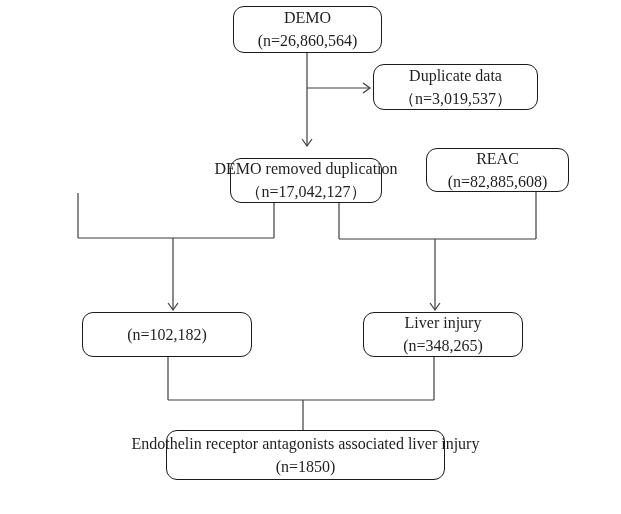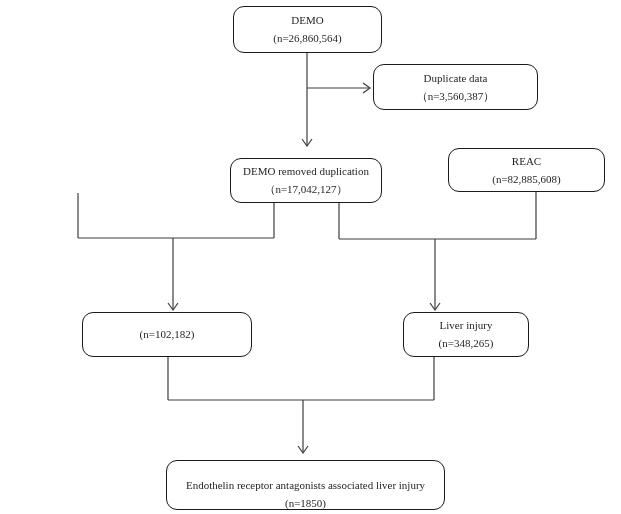--- a/index.html
+++ b/index.html
@@ -22,33 +22,33 @@
     box-sizing: border-box;
     background: #ffffff;
     border: 1.6px solid #1b1b1b;
     border-radius: 11px;
     display: flex;
     flex-direction: column;
     align-items: center;
     justify-content: center;
     gap: 7px;
     color: #1f1f1f;
-    font-size: 11px;
+    font-size: 16px;
     line-height: 1;
     text-align: center;
     white-space: nowrap;
   }
   .n-demo        { left: 233px; top:   6px; width: 149px; height: 47px; }
   .n-duplicate   { left: 373px; top:  64px; width: 165px; height: 46px; }
   .n-drug        { left:   8px; top: 148px; width: 145px; height: 45px; }
   .n-removed     { left: 230px; top: 158px; width: 152px; height: 45px; }
-  .n-reac        { left: 448px; top: 148px; width: 157px; height: 44px; }
+  .n-reac        { left: 426px; top: 148px; width: 143px; height: 44px; }
   .n-era         { left:  82px; top: 312px; width: 170px; height: 45px; }
-  .n-liver       { left: 363px; top: 312px; width: 126px; height: 45px; margin-left: 40px; }
-  .n-bottom      { left: 166px; top: 460px; width: 279px; height: 50px; justify-content: flex-end; }
+  .n-liver       { left: 363px; top: 312px; width: 160px; height: 45px; }
+  .n-bottom      { left: 166px; top: 430px; width: 279px; height: 50px; }
 </style>
 </head>
 <body>
 
 <div class="canvas">
 
   <svg class="edges" viewBox="0 0 621 514" xmlns="http://www.w3.org/2000/svg">
 
     <g>
       <path d="M307,53 V146"></path>
@@ -85,21 +85,21 @@
     </g>
   </svg>
 
   <div class="node n-demo">
     <span>DEMO</span>
     <span>(n=26,860,564)</span>
   </div>
 
   <div class="node n-duplicate">
     <span>Duplicate data</span>
-    <span>（n=3,560,387）</span>
+    <span>（n=3,019,537）</span>
   </div>
 
 
   <div class="node n-removed">
     <span>DEMO removed duplication</span>
     <span>（n=17,042,127）</span>
   </div>
 
   <div class="node n-reac">
     <span>REAC</span>

